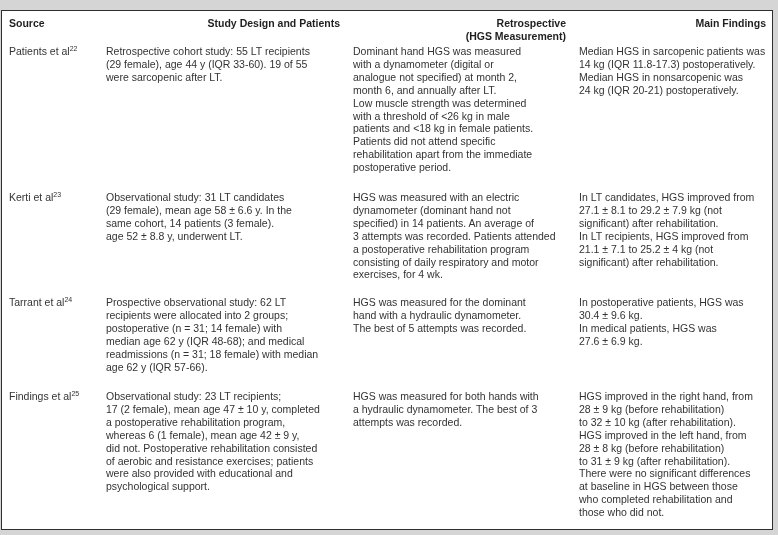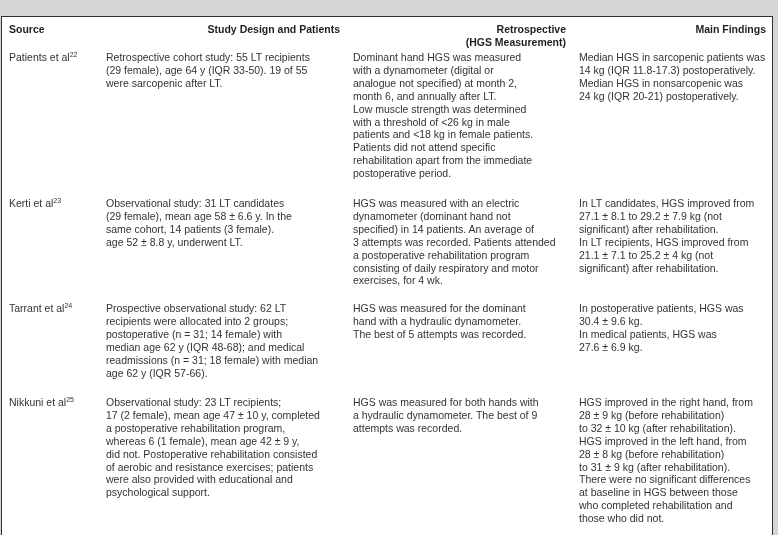--- a/index.html
+++ b/index.html
@@ -10,21 +10,21 @@
   }
   .page {
     position: relative;
     width: 778px;
     height: 535px;
     background: #d5d5d5;
     overflow: hidden;
   }
   .table-wrap {
     position: absolute;
-    top: 16px;
+    top: 10px;
     left: 1px;
     width: 770px;
     background: #ffffff;
     border: 1px solid #2f2f2f;
   }
   table.studies {
     border-collapse: collapse;
     table-layout: fixed;
     width: 100%;
     color: #333333;
@@ -80,21 +80,21 @@
           <th>Study Design and Patients</th>
           <th>Retrospective
 (HGS Measurement)</th>
           <th>Main Findings</th>
         </tr>
       </thead>
       <tbody>
         <tr class="r-0">
           <td class="cell-source"><span>Patients et al</span><sup class="cite">22</sup></td>
           <td>Retrospective cohort study: 55 LT recipients
-(29 female), age 64 y (IQR 33-50). 19 of 55
+(29 female), age 44 y (IQR 33-60). 19 of 55
 were sarcopenic after LT.</td>
           <td>Dominant hand HGS was measured
 with a dynamometer (digital or
 analogue not specified) at month 2,
 month 6, and annually after LT.
 Low muscle strength was determined
 with a threshold of &lt;26 kg in male
 patients and &lt;18 kg in female patients.
 Patients did not attend specific
 rehabilitation apart from the immediate
@@ -134,31 +134,31 @@
 age 62 y (IQR 57-66).</td>
           <td>HGS was measured for the dominant
 hand with a hydraulic dynamometer.
 The best of 5 attempts was recorded.</td>
           <td>In postoperative patients, HGS was
 30.4 ± 9.6 kg.
 In medical patients, HGS was
 27.6 ± 6.9 kg.</td>
         </tr>
         <tr class="r-3">
-          <td class="cell-source"><span>Nikkuni et al</span><sup class="cite">25</sup></td>
+          <td class="cell-source"><span>Findings et al</span><sup class="cite">25</sup></td>
           <td>Observational study: 23 LT recipients;
 17 (2 female), mean age 47 ± 10 y, completed
 a postoperative rehabilitation program,
 whereas 6 (1 female), mean age 42 ± 9 y,
 did not. Postoperative rehabilitation consisted
 of aerobic and resistance exercises; patients
 were also provided with educational and
 psychological support.</td>
           <td>HGS was measured for both hands with
-a hydraulic dynamometer. The best of 9
+a hydraulic dynamometer. The best of 3
 attempts was recorded.</td>
           <td>HGS improved in the right hand, from
 28 ± 9 kg (before rehabilitation)
 to 32 ± 10 kg (after rehabilitation).
 HGS improved in the left hand, from
 28 ± 8 kg (before rehabilitation)
 to 31 ± 9 kg (after rehabilitation).
 There were no significant differences
 at baseline in HGS between those
 who completed rehabilitation and

